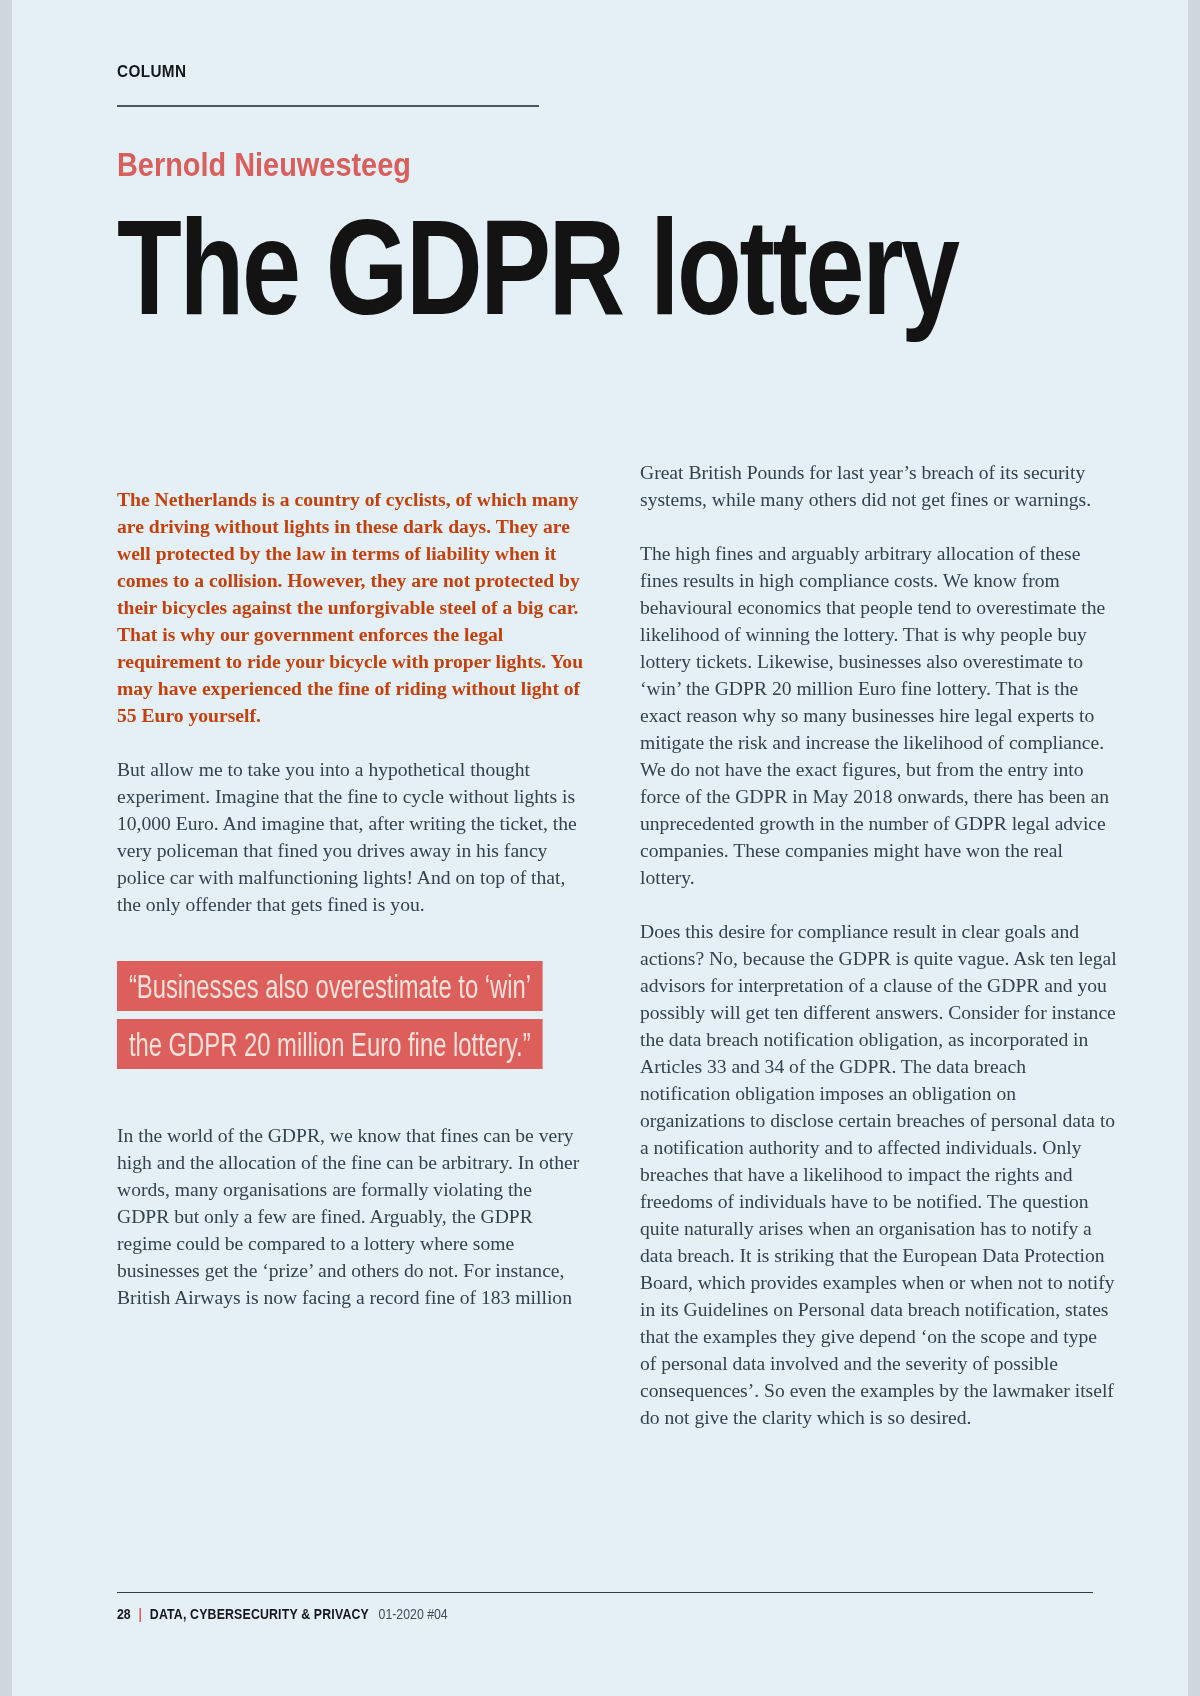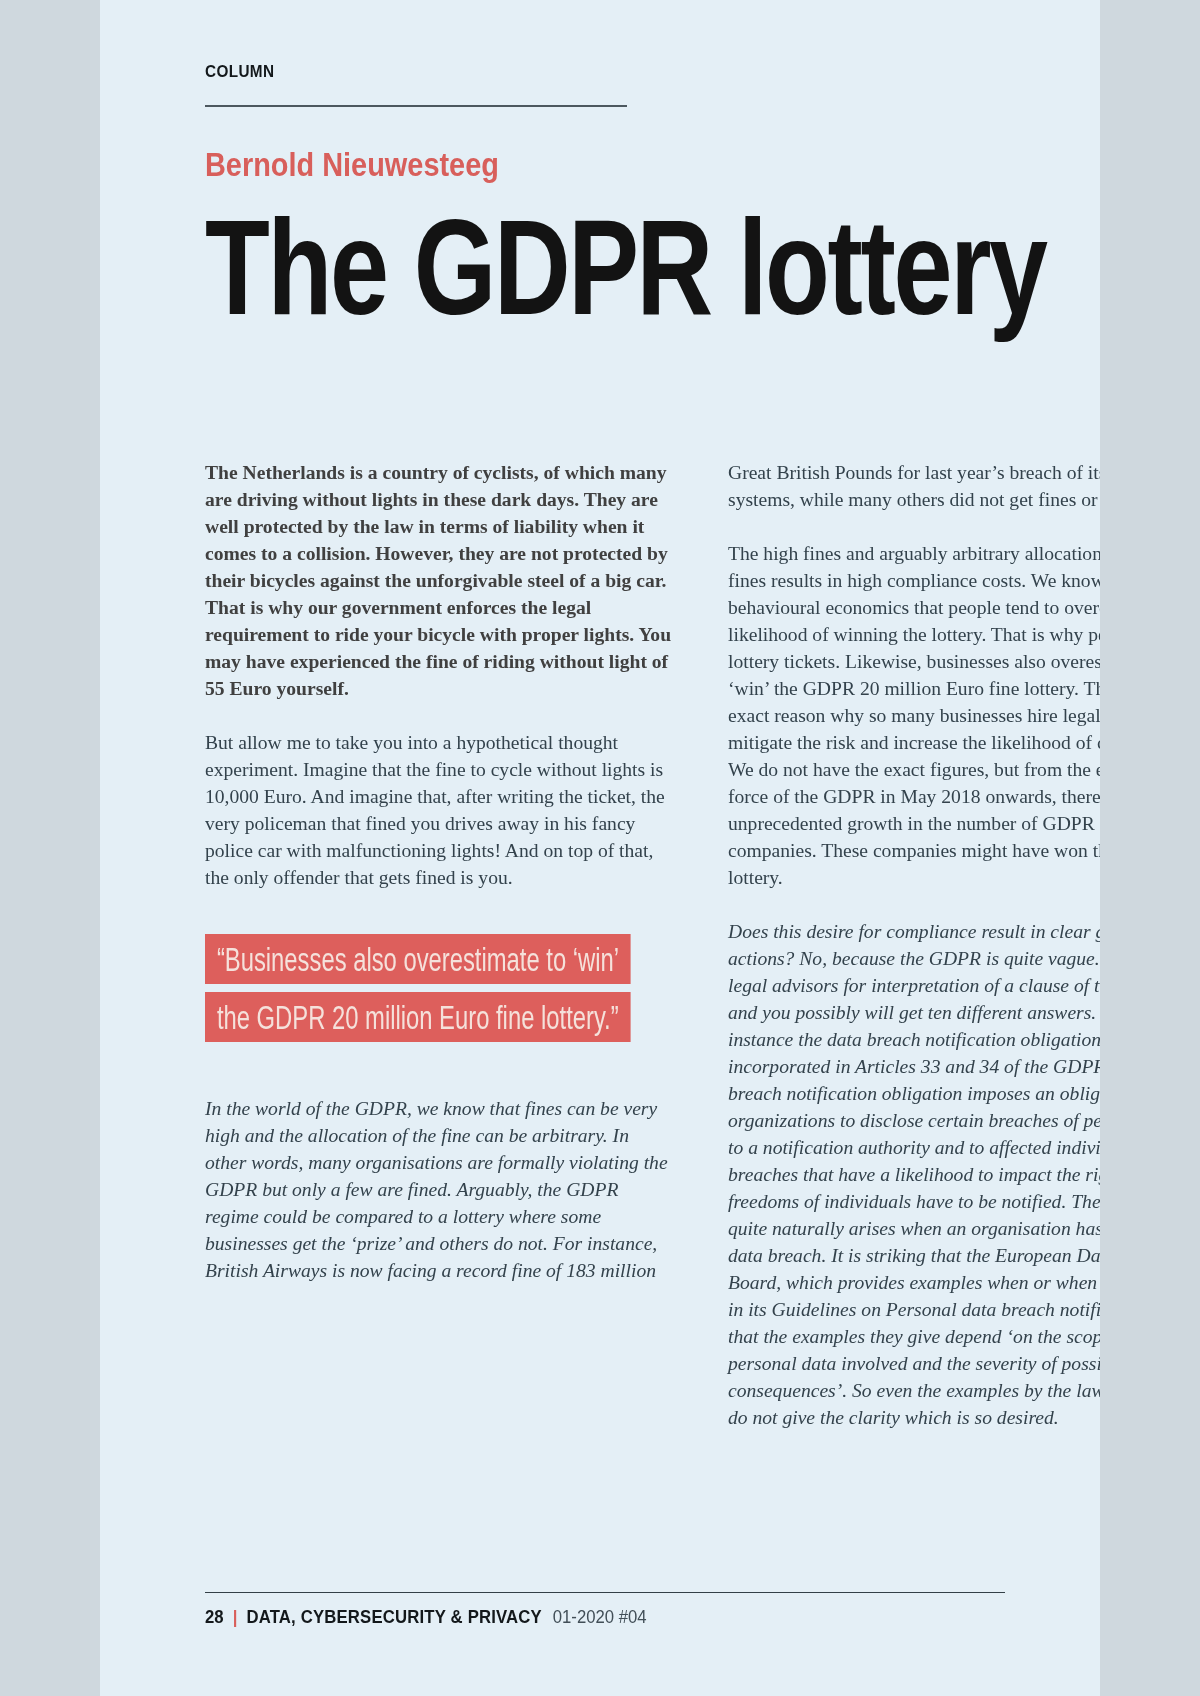--- a/index.html
+++ b/index.html
@@ -1,19 +1,19 @@
 <!DOCTYPE html>
 <html><head>
 <meta charset="utf-8">
 <style>
   * { margin: 0; padding: 0; box-sizing: border-box; }
   html, body { background: #cfd8de; }
   .page {
     position: relative;
-    width: 1000px;
+    width: 1176px;
     height: 1696px;
     margin: 0 auto;
     background: #e4eff6;
     overflow: hidden;
     font-family: "Liberation Serif", serif;
   }
   .content { padding: 62px 95px 0 105px; }
 
   .kicker {
     font-family: "Liberation Sans", sans-serif;
@@ -57,22 +57,22 @@
   .columns {
     display: grid;
     grid-template-columns: 467px 477px;
     column-gap: 56px;
     margin-top: 122px;
     color: #33424c;
     font-size: 19.6px;
     line-height: 27px;
   }
   .col p { margin-bottom: 27px; }
-  .col p.lead { font-weight: 700; color: #404040; }
-  .col p:last-child { margin-bottom: 0; font-style: italic; }
+  .col p.lead { font-weight: 700; color: #c2410c; margin-top: 27px; }
+  .col p:last-child { margin-bottom: 0; }
 
   .pull-quote { margin: 43px 0 53px 0; }
   .pq-line {
     display: table;
     background: #dd5f5c;
     color: #f5e1db;
     font-family: "Liberation Sans", sans-serif;
     font-weight: 400;
     font-size: 34px;
     height: 50px;
@@ -86,21 +86,21 @@
   .pq-line:last-child { margin-bottom: 0; }
 
   .footer {
     position: absolute;
     left: 105px;
     right: 95px;
     top: 1592px;
     border-top: 1px solid #333f47;
     padding-top: 13px;
     font-family: "Liberation Sans", sans-serif;
-    font-size: 19px;
+    font-size: 14px;
   }
   .footer-inner {
     transform: scaleX(0.88);
     transform-origin: left center;
     white-space: nowrap;
   }
   .footer .num  { font-weight: 700; color: #13181b; }
   .footer .pipe { font-weight: 700; color: #d85f5b; padding: 0 5px; }
   .footer .pub  { font-weight: 700; color: #13181b; letter-spacing: 0.2px; }
   .footer .issue { color: #414e57; padding-left: 7px; }

